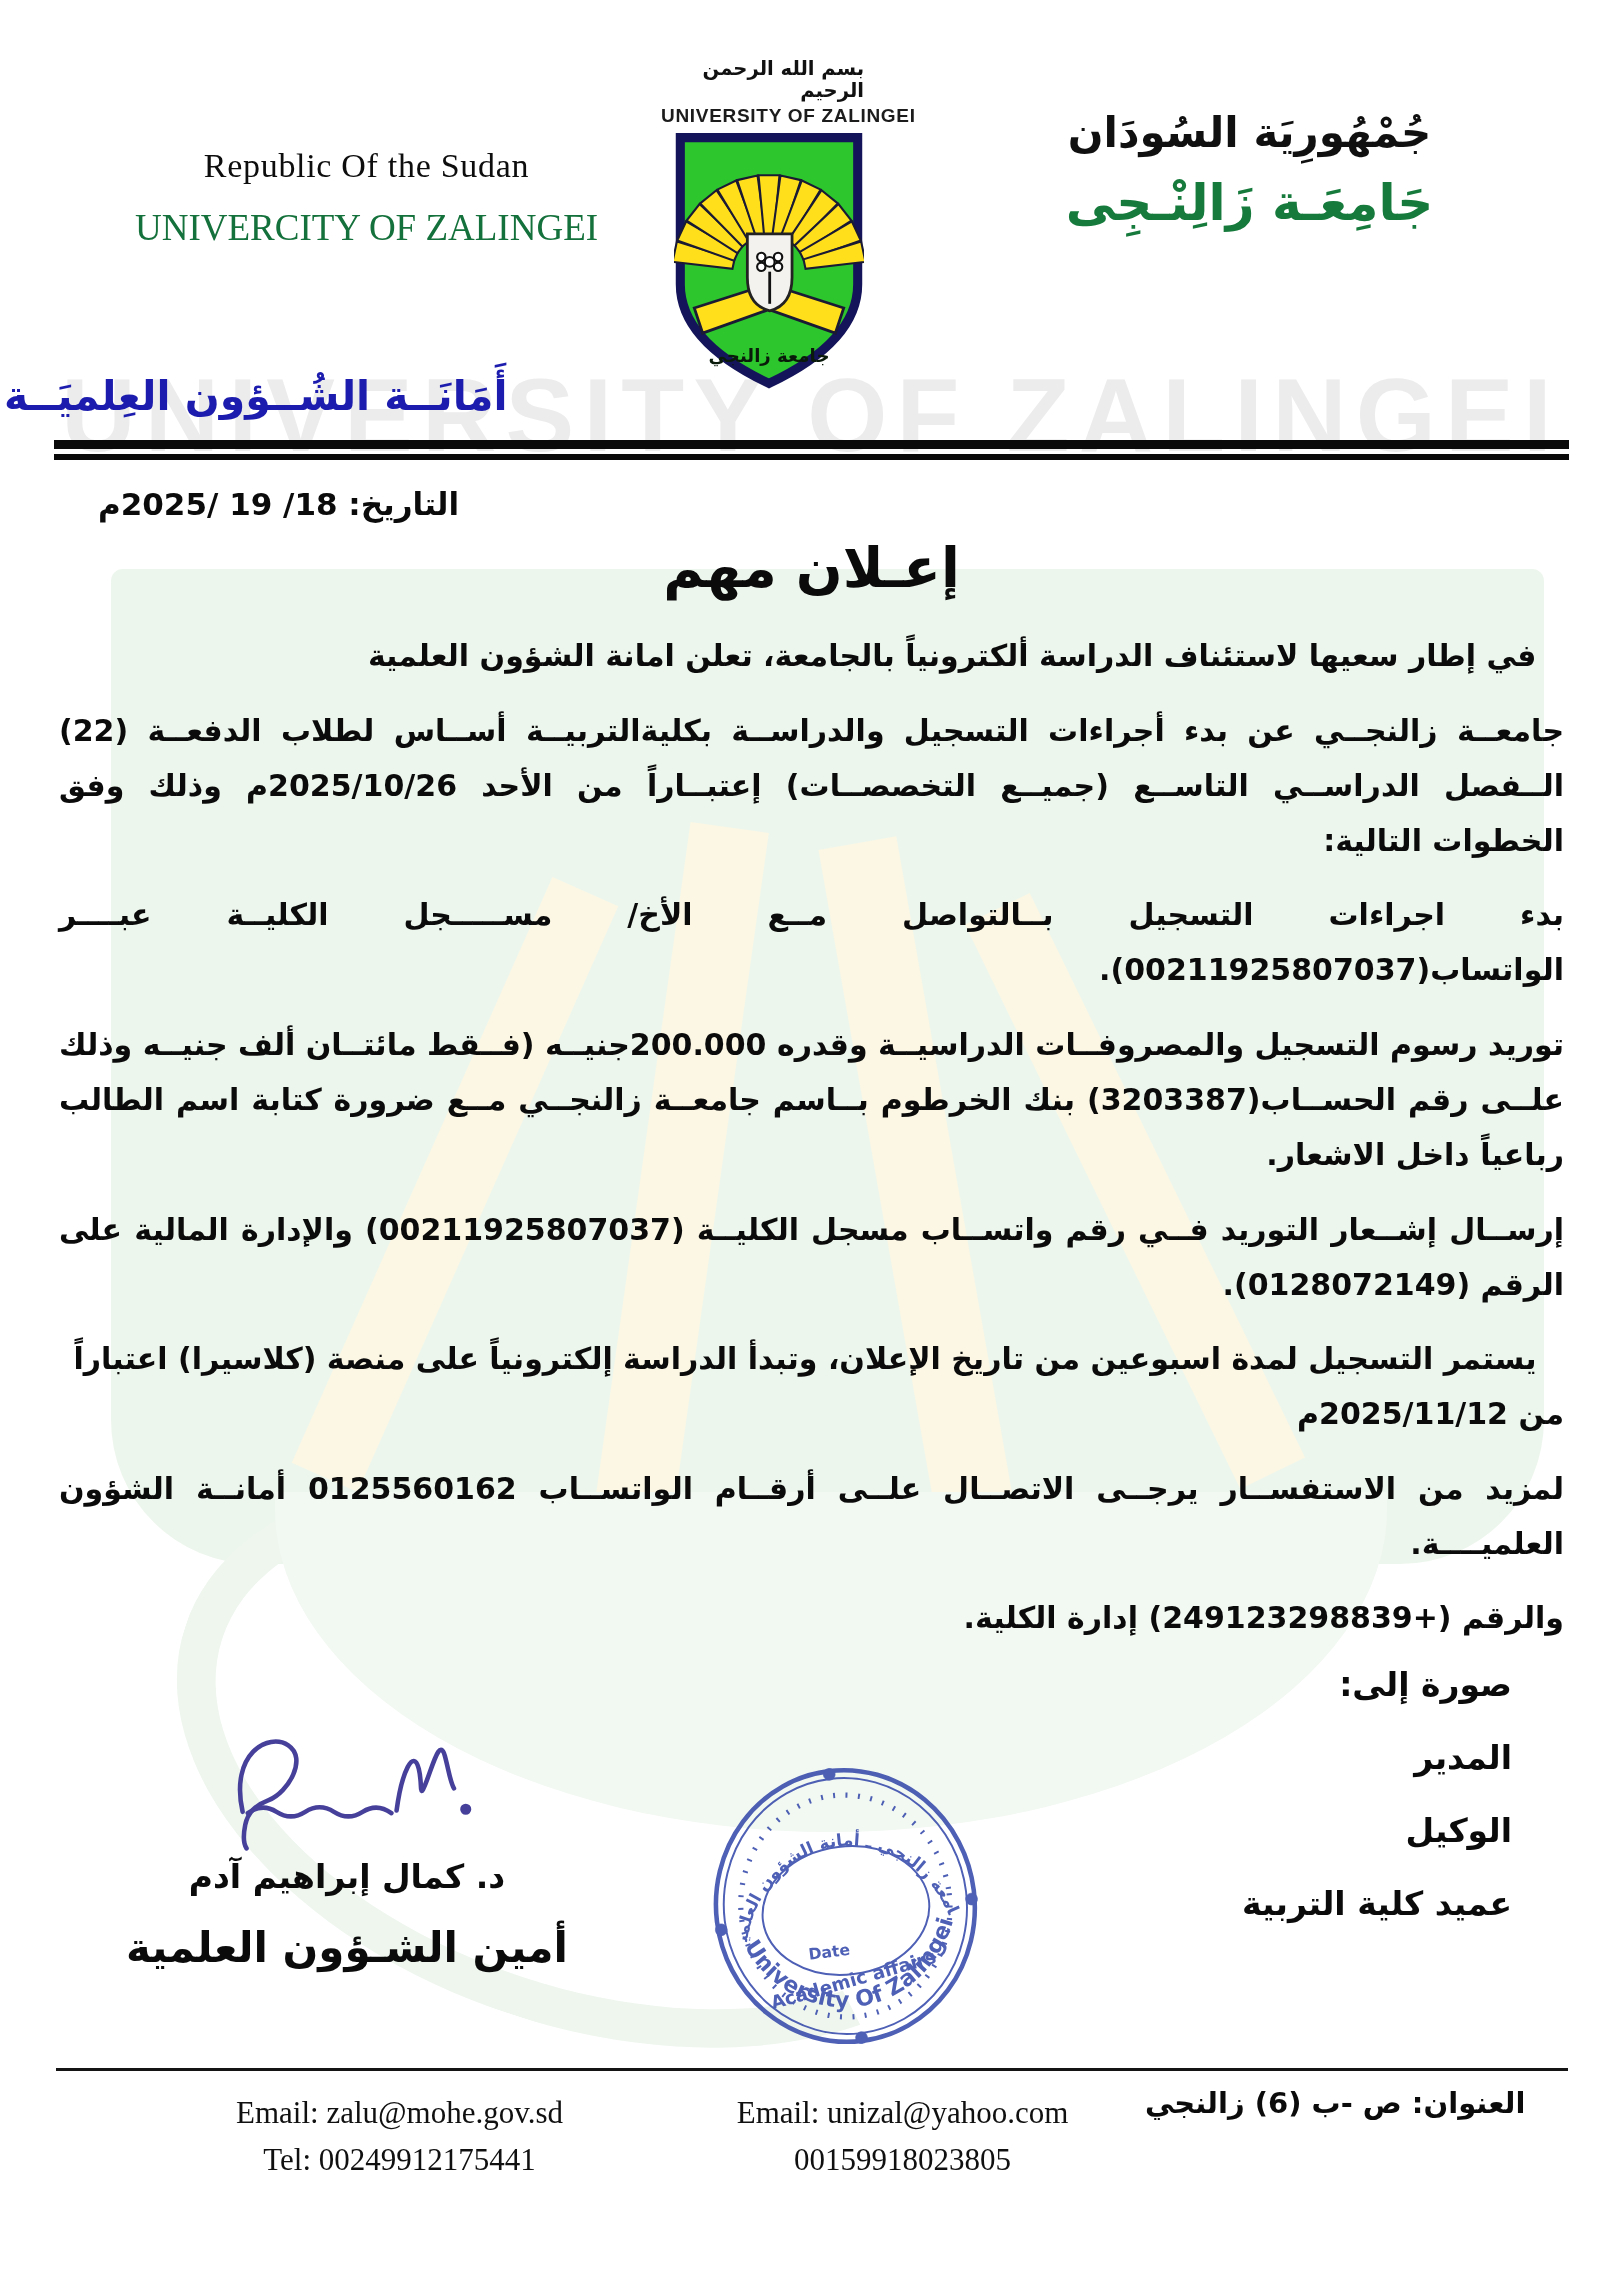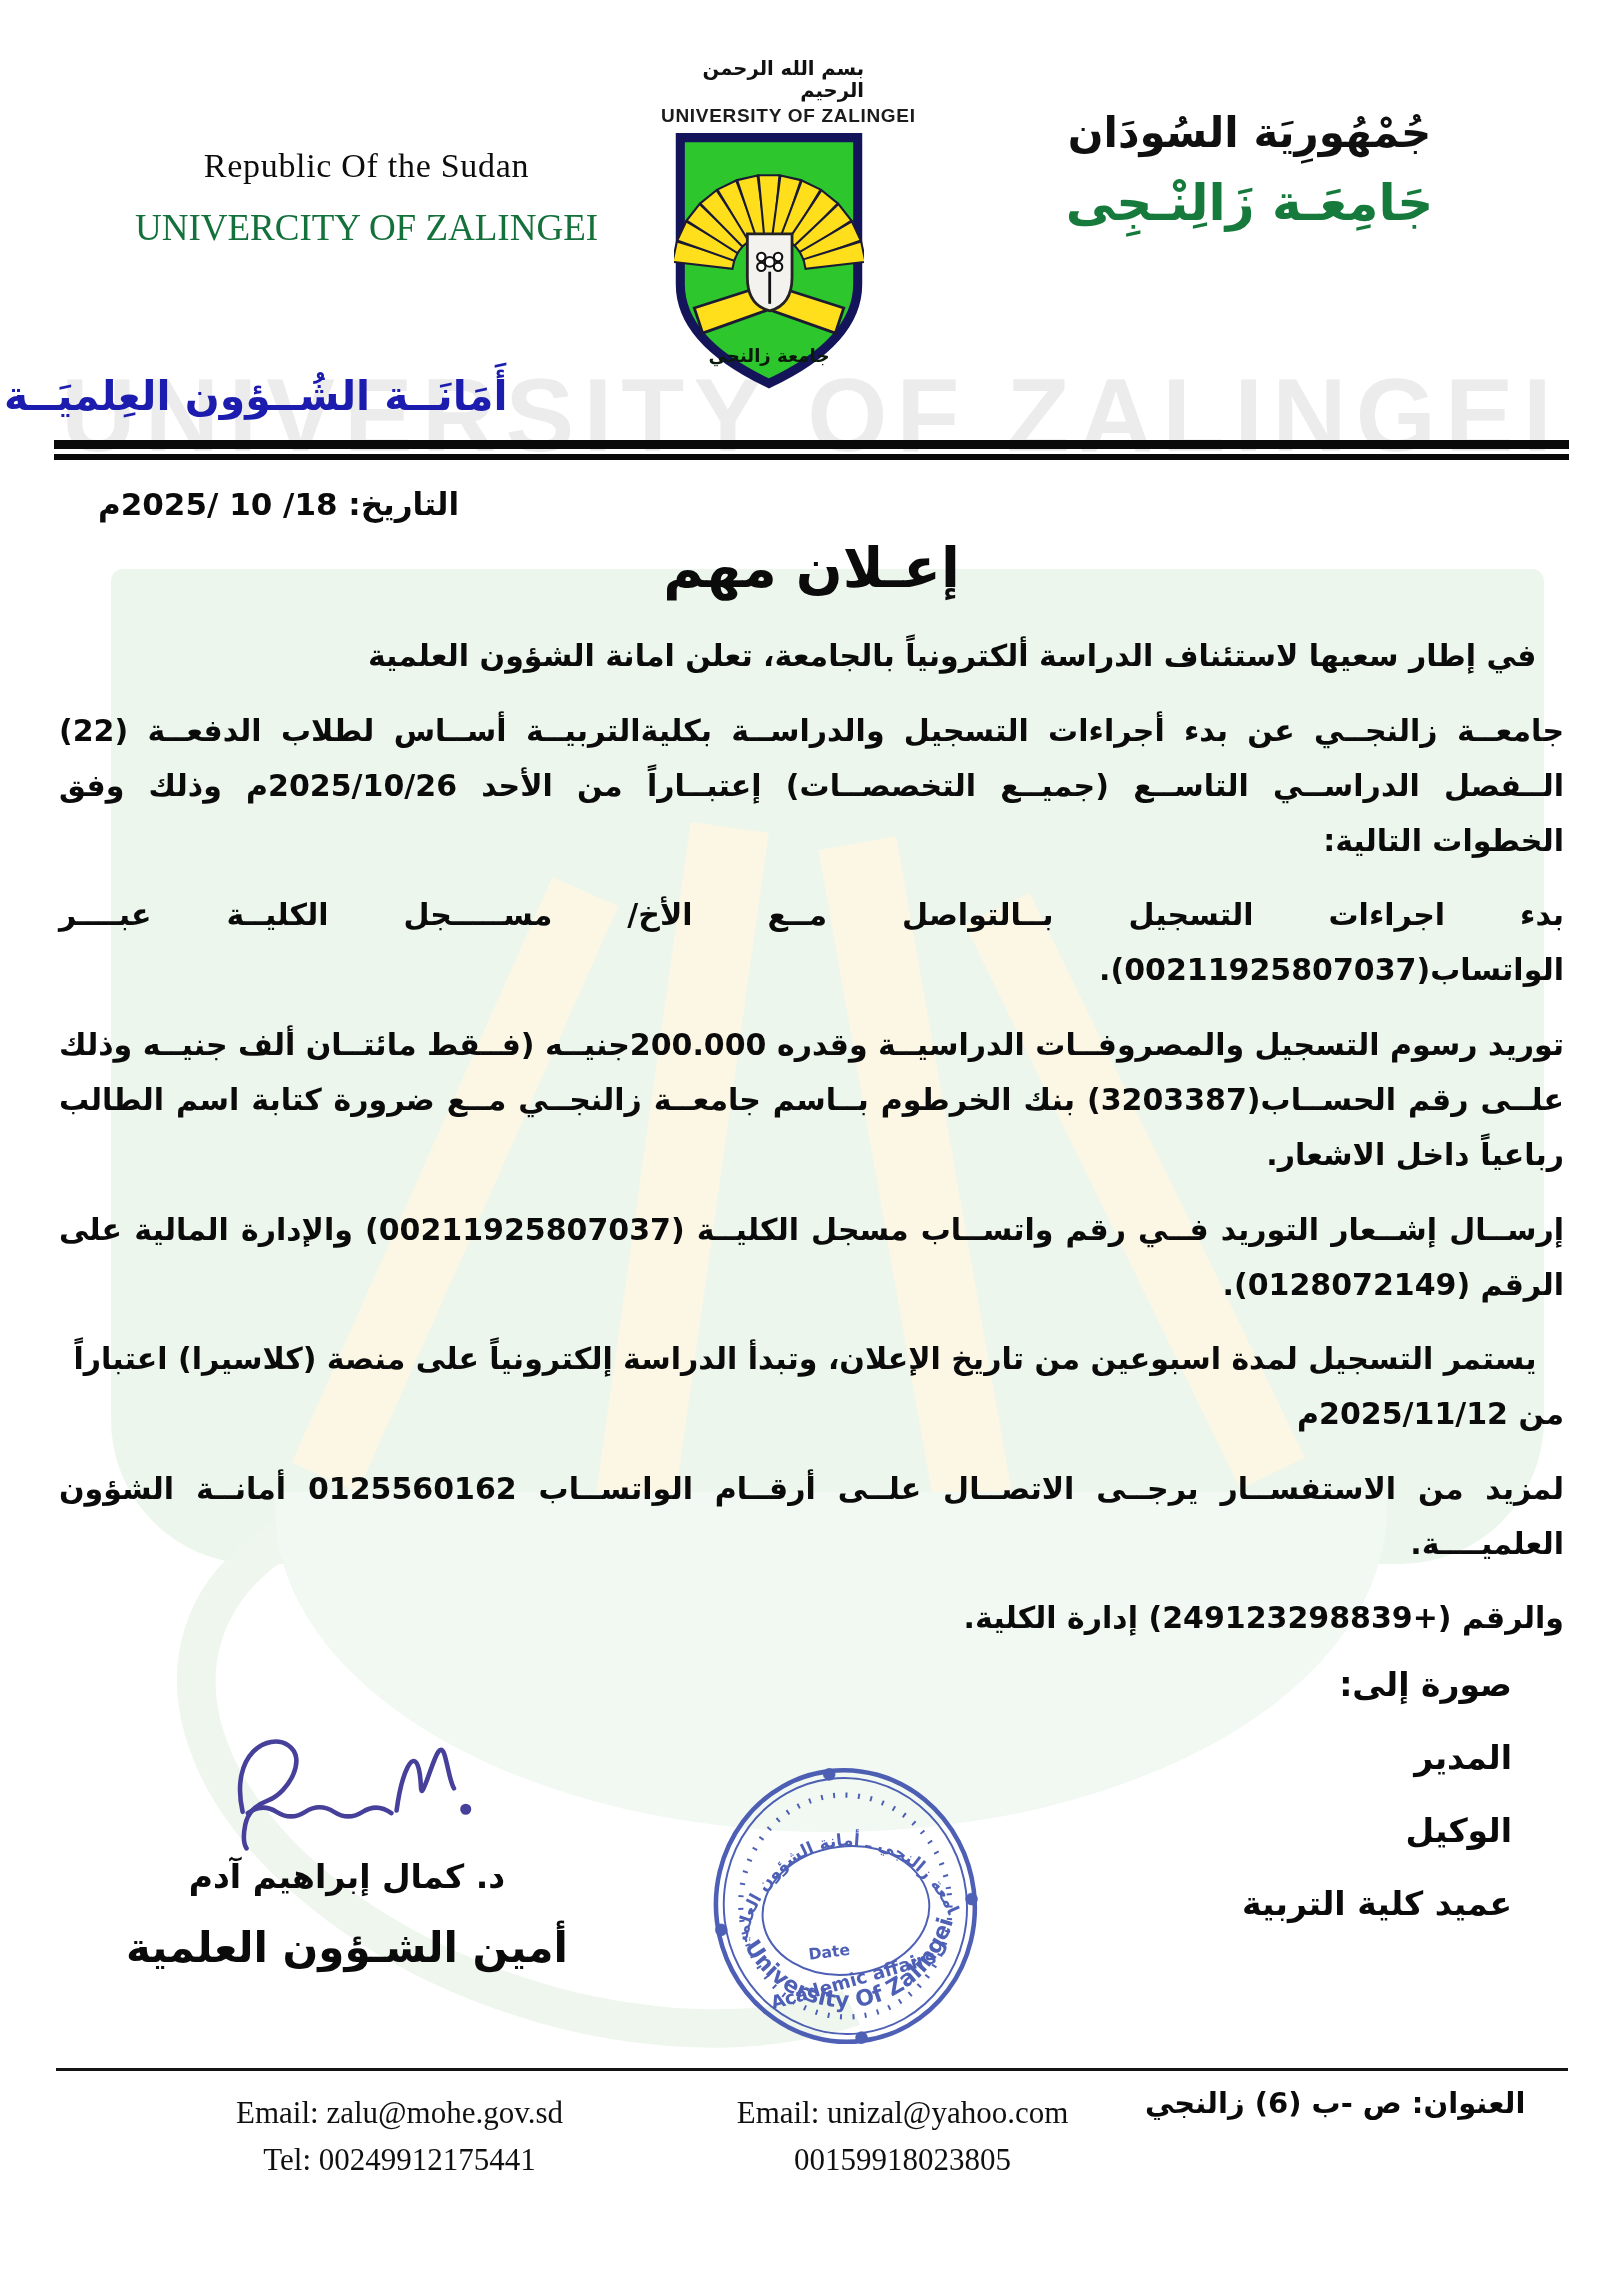--- a/index.html
+++ b/index.html
@@ -159,21 +159,21 @@
   </div>
 
   <div class="dept-line">أَمَانَــة الشُــؤون العِلميَــة</div>
 
   <div class="rule-wrap">
     <div class="rule-a"></div>
     <div class="rule-b"></div>
   </div>
 
   <div class="letter">
-    <div class="date-line">التاريخ: 18/ 10 /2025م</div>
+    <div class="date-line">التاريخ: 18/ 19 /2025م</div>
     <div class="doc-title">إعـلان مهم</div>
     <div class="para indent">في إطار سعيها لاستئناف الدراسة ألكترونياً بالجامعة، تعلن امانة الشؤون العلمية</div>
     <div class="para justify">جامعــة زالنجــي عن بدء أجراءات التسجيل والدراســة بكليةالتربيــة أســاس لطلاب الدفعــة (22) الــفصل الدراســي التاســع (جميــع التخصصــات) إعتبــاراً من الأحد 2025/10/26م وذلك وفق الخطوات التالية:</div>
     <div class="para justify gap">بدء اجراءات التسجيل بــالتواصل مــع الأخ/ مســـــجل الكليــة عبــــر الواتساب(00211925807037).</div>
     <div class="para justify">توريد رسوم التسجيل والمصروفــات الدراسيــة وقدره 200.000جنيــه (فــقط مائتــان ألف جنيــه وذلك علــى رقم الحســاب(3203387) بنك الخرطوم بــاسم جامعــة زالنجــي مــع ضرورة كتابة اسم الطالب رباعياً داخل الاشعار.</div>
     <div class="para justify">إرســال إشــعار التوريد فــي رقم واتســاب مسجل الكليــة (00211925807037) والإدارة المالية على الرقم (0128072149).</div>
     <div class="para indent">يستمر التسجيل لمدة اسبوعين من تاريخ الإعلان، وتبدأ الدراسة إلكترونياً على منصة (كلاسيرا) اعتباراً من 2025/11/12م</div>
     <div class="para justify">لمزيد من الاستفســار يرجــى الاتصــال علــى أرقــام الواتســاب 0125560162 أمانــة الشؤون العلميــــة.</div>
     <div class="para">والرقم (+249123298839) إدارة الكلية.</div>
   </div>

